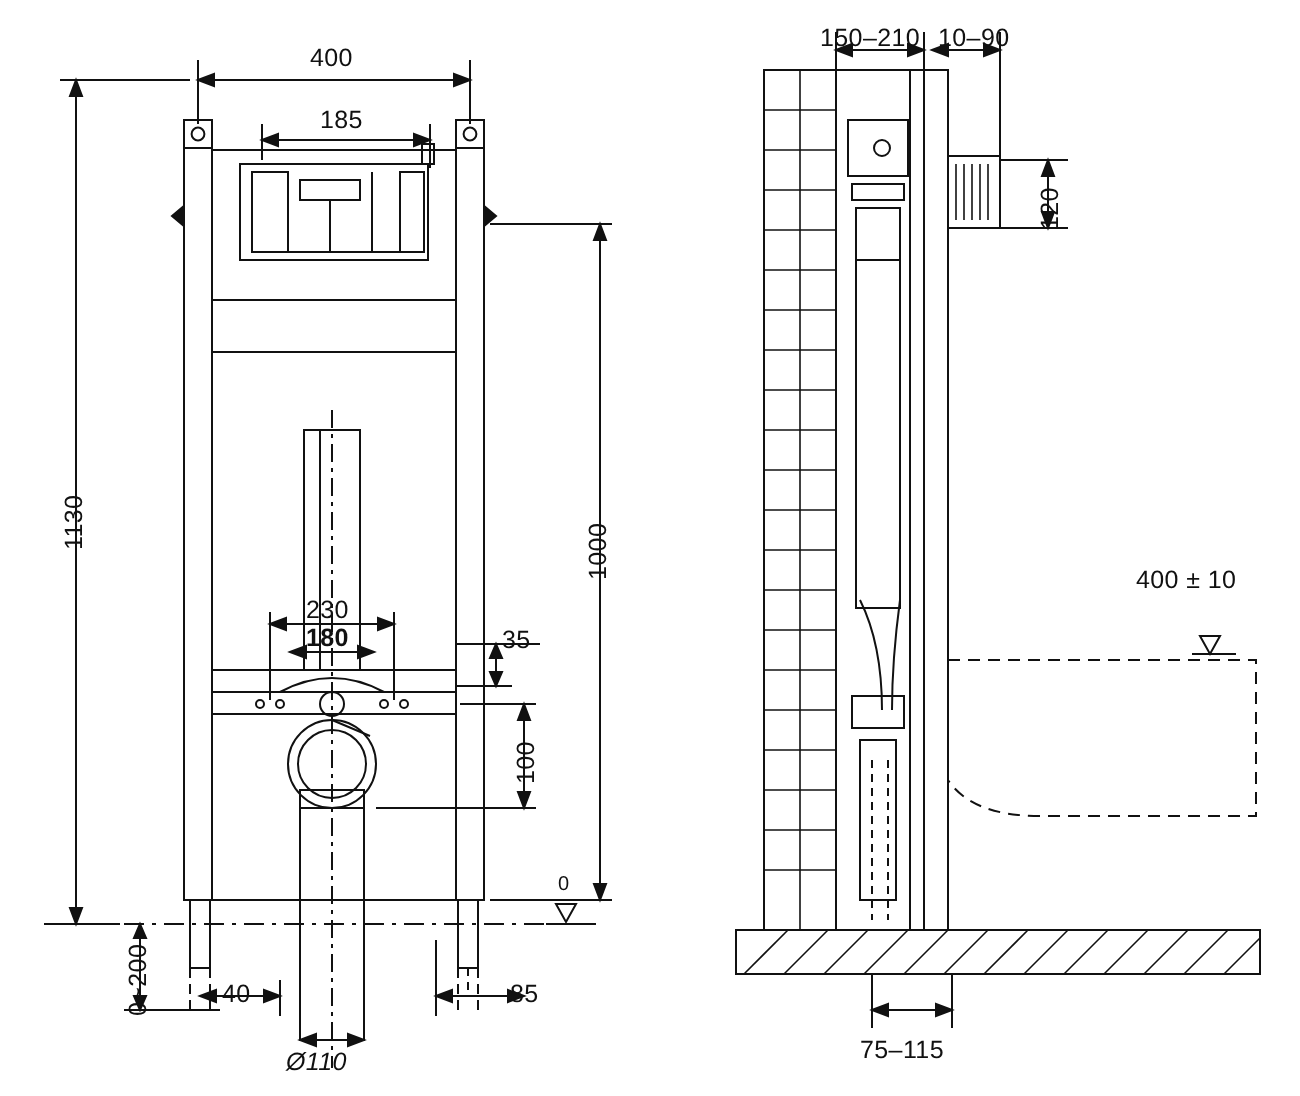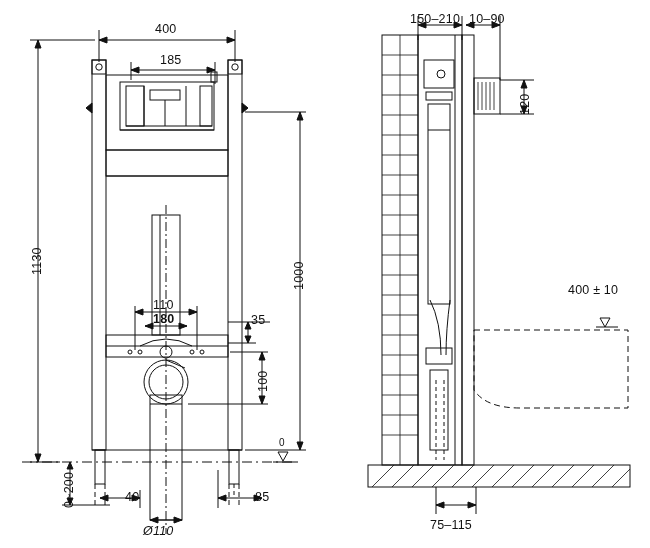--- a/index.html
+++ b/index.html
@@ -258,28 +258,28 @@
     <path d="M476 505 l-8 -3 v6 z" fill="#111"></path>
   </g>
 </svg>
 
 <div class="lbl" style="left:155px; top:22px;">400</div>
 <div class="lbl" style="left:160px; top:53px;text-align:right;">185</div>
 
 <div class="lbl vert" style="left:30px; top:275px; transform:rotate(-90deg);">1130</div>
 <div class="lbl vert" style="left:292px; top:290px; transform:rotate(-90deg);">1000</div>
 
-<div class="lbl" style="left:153px; top:298px;">110</div>
+<div class="lbl" style="left:153px; top:298px;">230</div>
 <div class="lbl" style="left:153px; top:312px;font-weight:bold;">180</div>
 
 <div class="lbl" style="left:251px; top:313px;">35</div>
 <div class="lbl vert" style="left:256px; top:392px; transform:rotate(-90deg);">100</div>
 
 <div class="lbl vert" style="left:62px; top:508px; transform:rotate(-90deg);">0~200</div>
-<div class="lbl" style="left:111px; top:490px;margin-left:14px;">40</div>
+<div class="lbl" style="left:111px; top:490px;">40</div>
 <div class="lbl" style="left:255px; top:490px;">85</div>
 <div class="lbl" style="left:143px; top:524px;font-style:italic;">Ø110</div>
 <div class="lbl" style="left:279px; top:437px; font-size:10px;">0</div>
 
 <div class="lbl" style="left:410px; top:12px;">150–210</div>
 <div class="lbl" style="left:469px; top:12px;">10–90</div>
 <div class="lbl vert" style="left:518px; top:115px; transform:rotate(-90deg);">120</div>
 <div class="lbl" style="left:568px; top:283px;">400 ± 10</div>
 <div class="lbl" style="left:430px; top:518px;">75–115</div>
 

